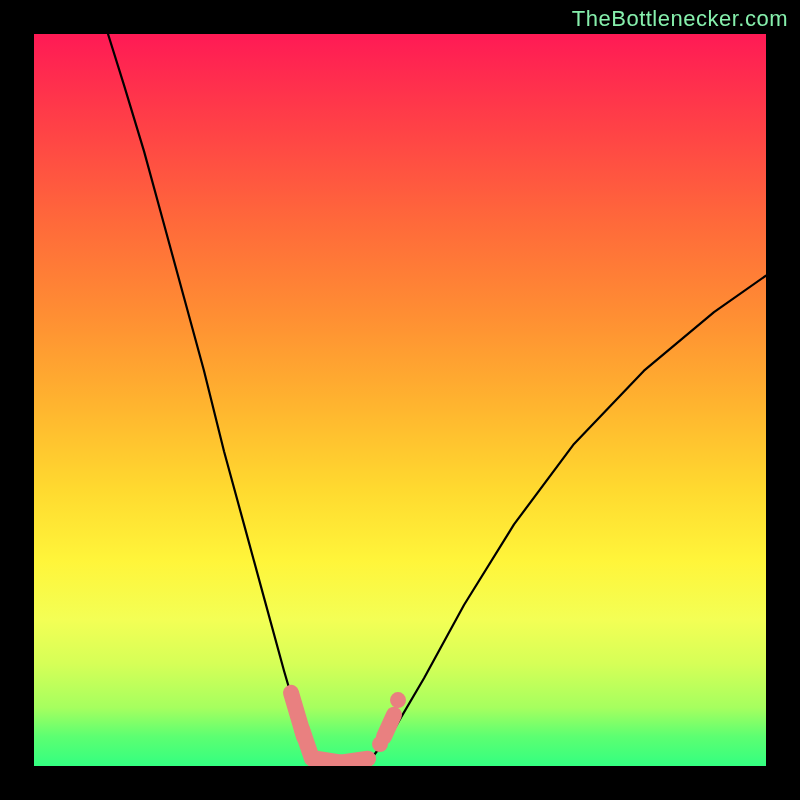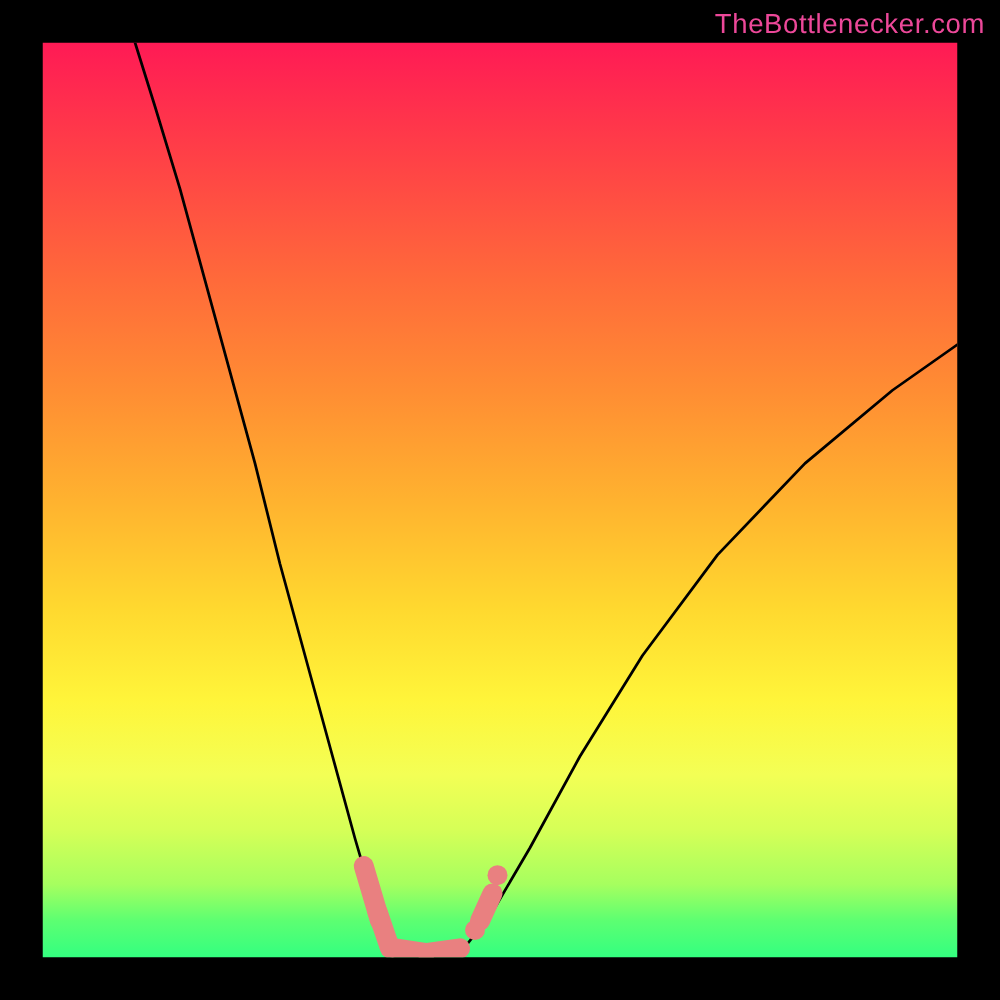--- a/index.html
+++ b/index.html
@@ -48,21 +48,21 @@
     );
   }
   .svg-layer {
     position: absolute;
     inset: 0;
   }
   .watermark {
     position: absolute;
     top: 6px;
     right: 12px;
-    color: #ec4899;
+    color: #86efac;
     font-size: 22px;
     letter-spacing: 0.5px;
   }
 </style>
 </head>
 <body>
 
 <div class="frame">
 
   <div class="watermark">TheBottlenecker.com</div>

